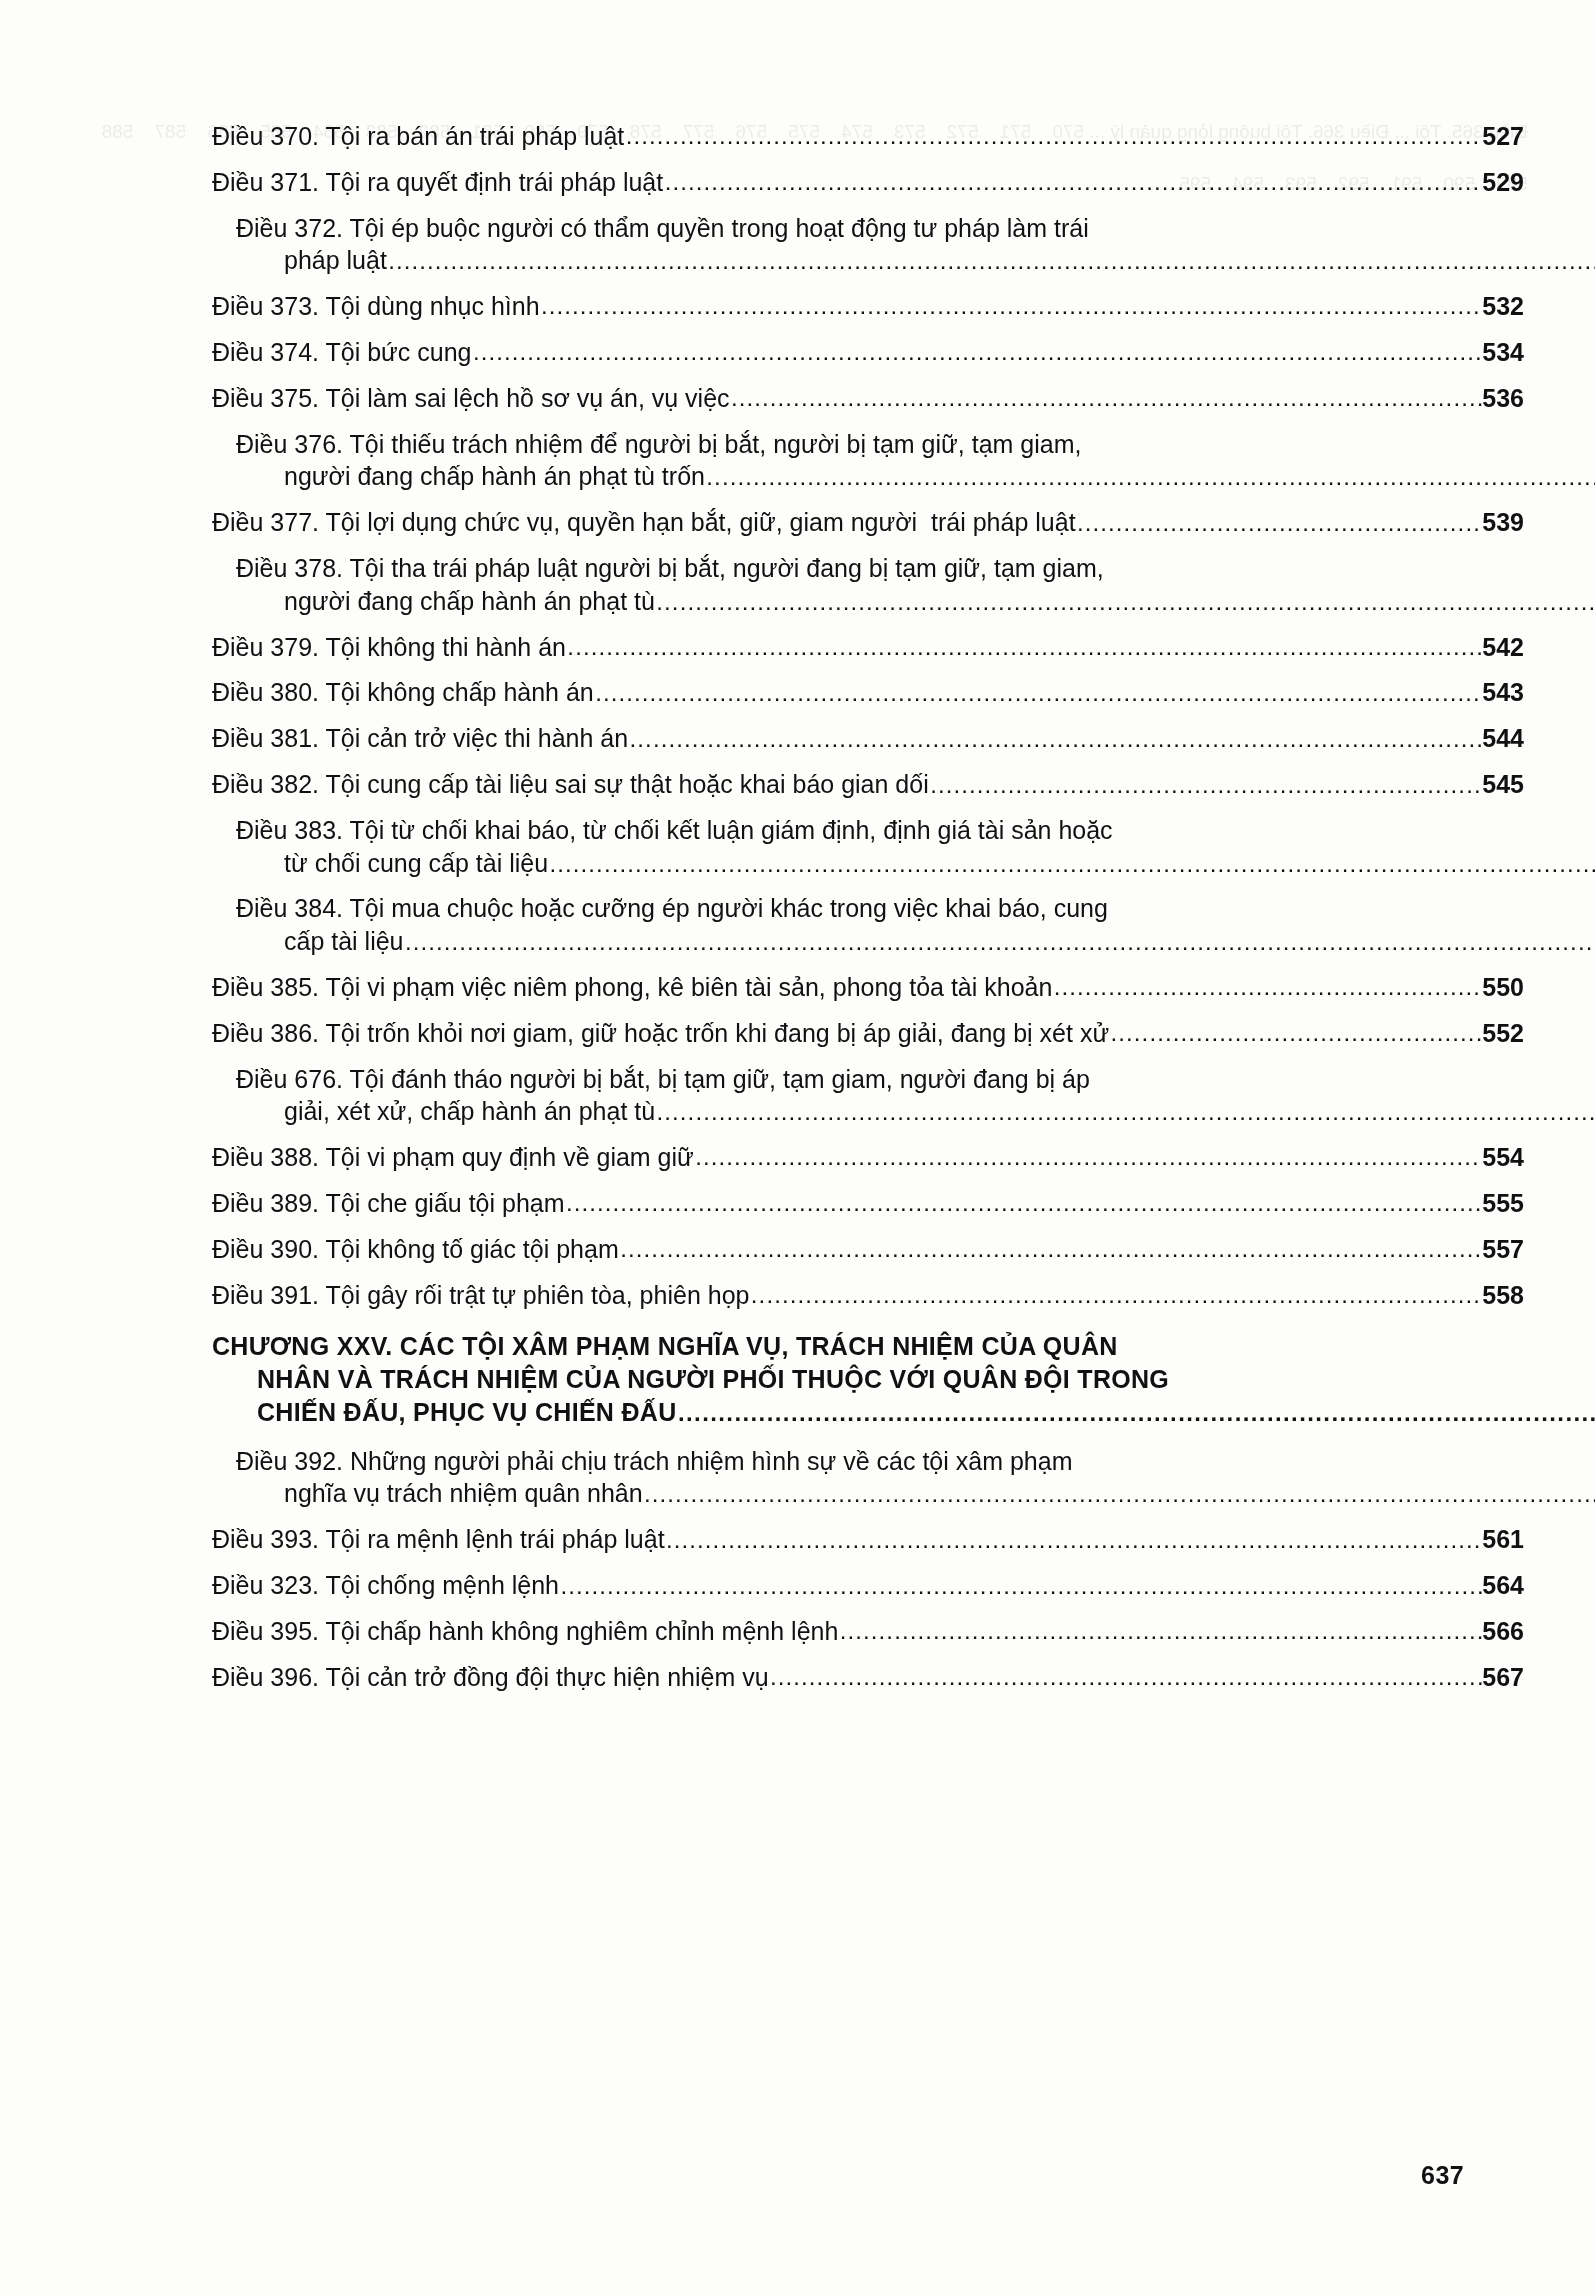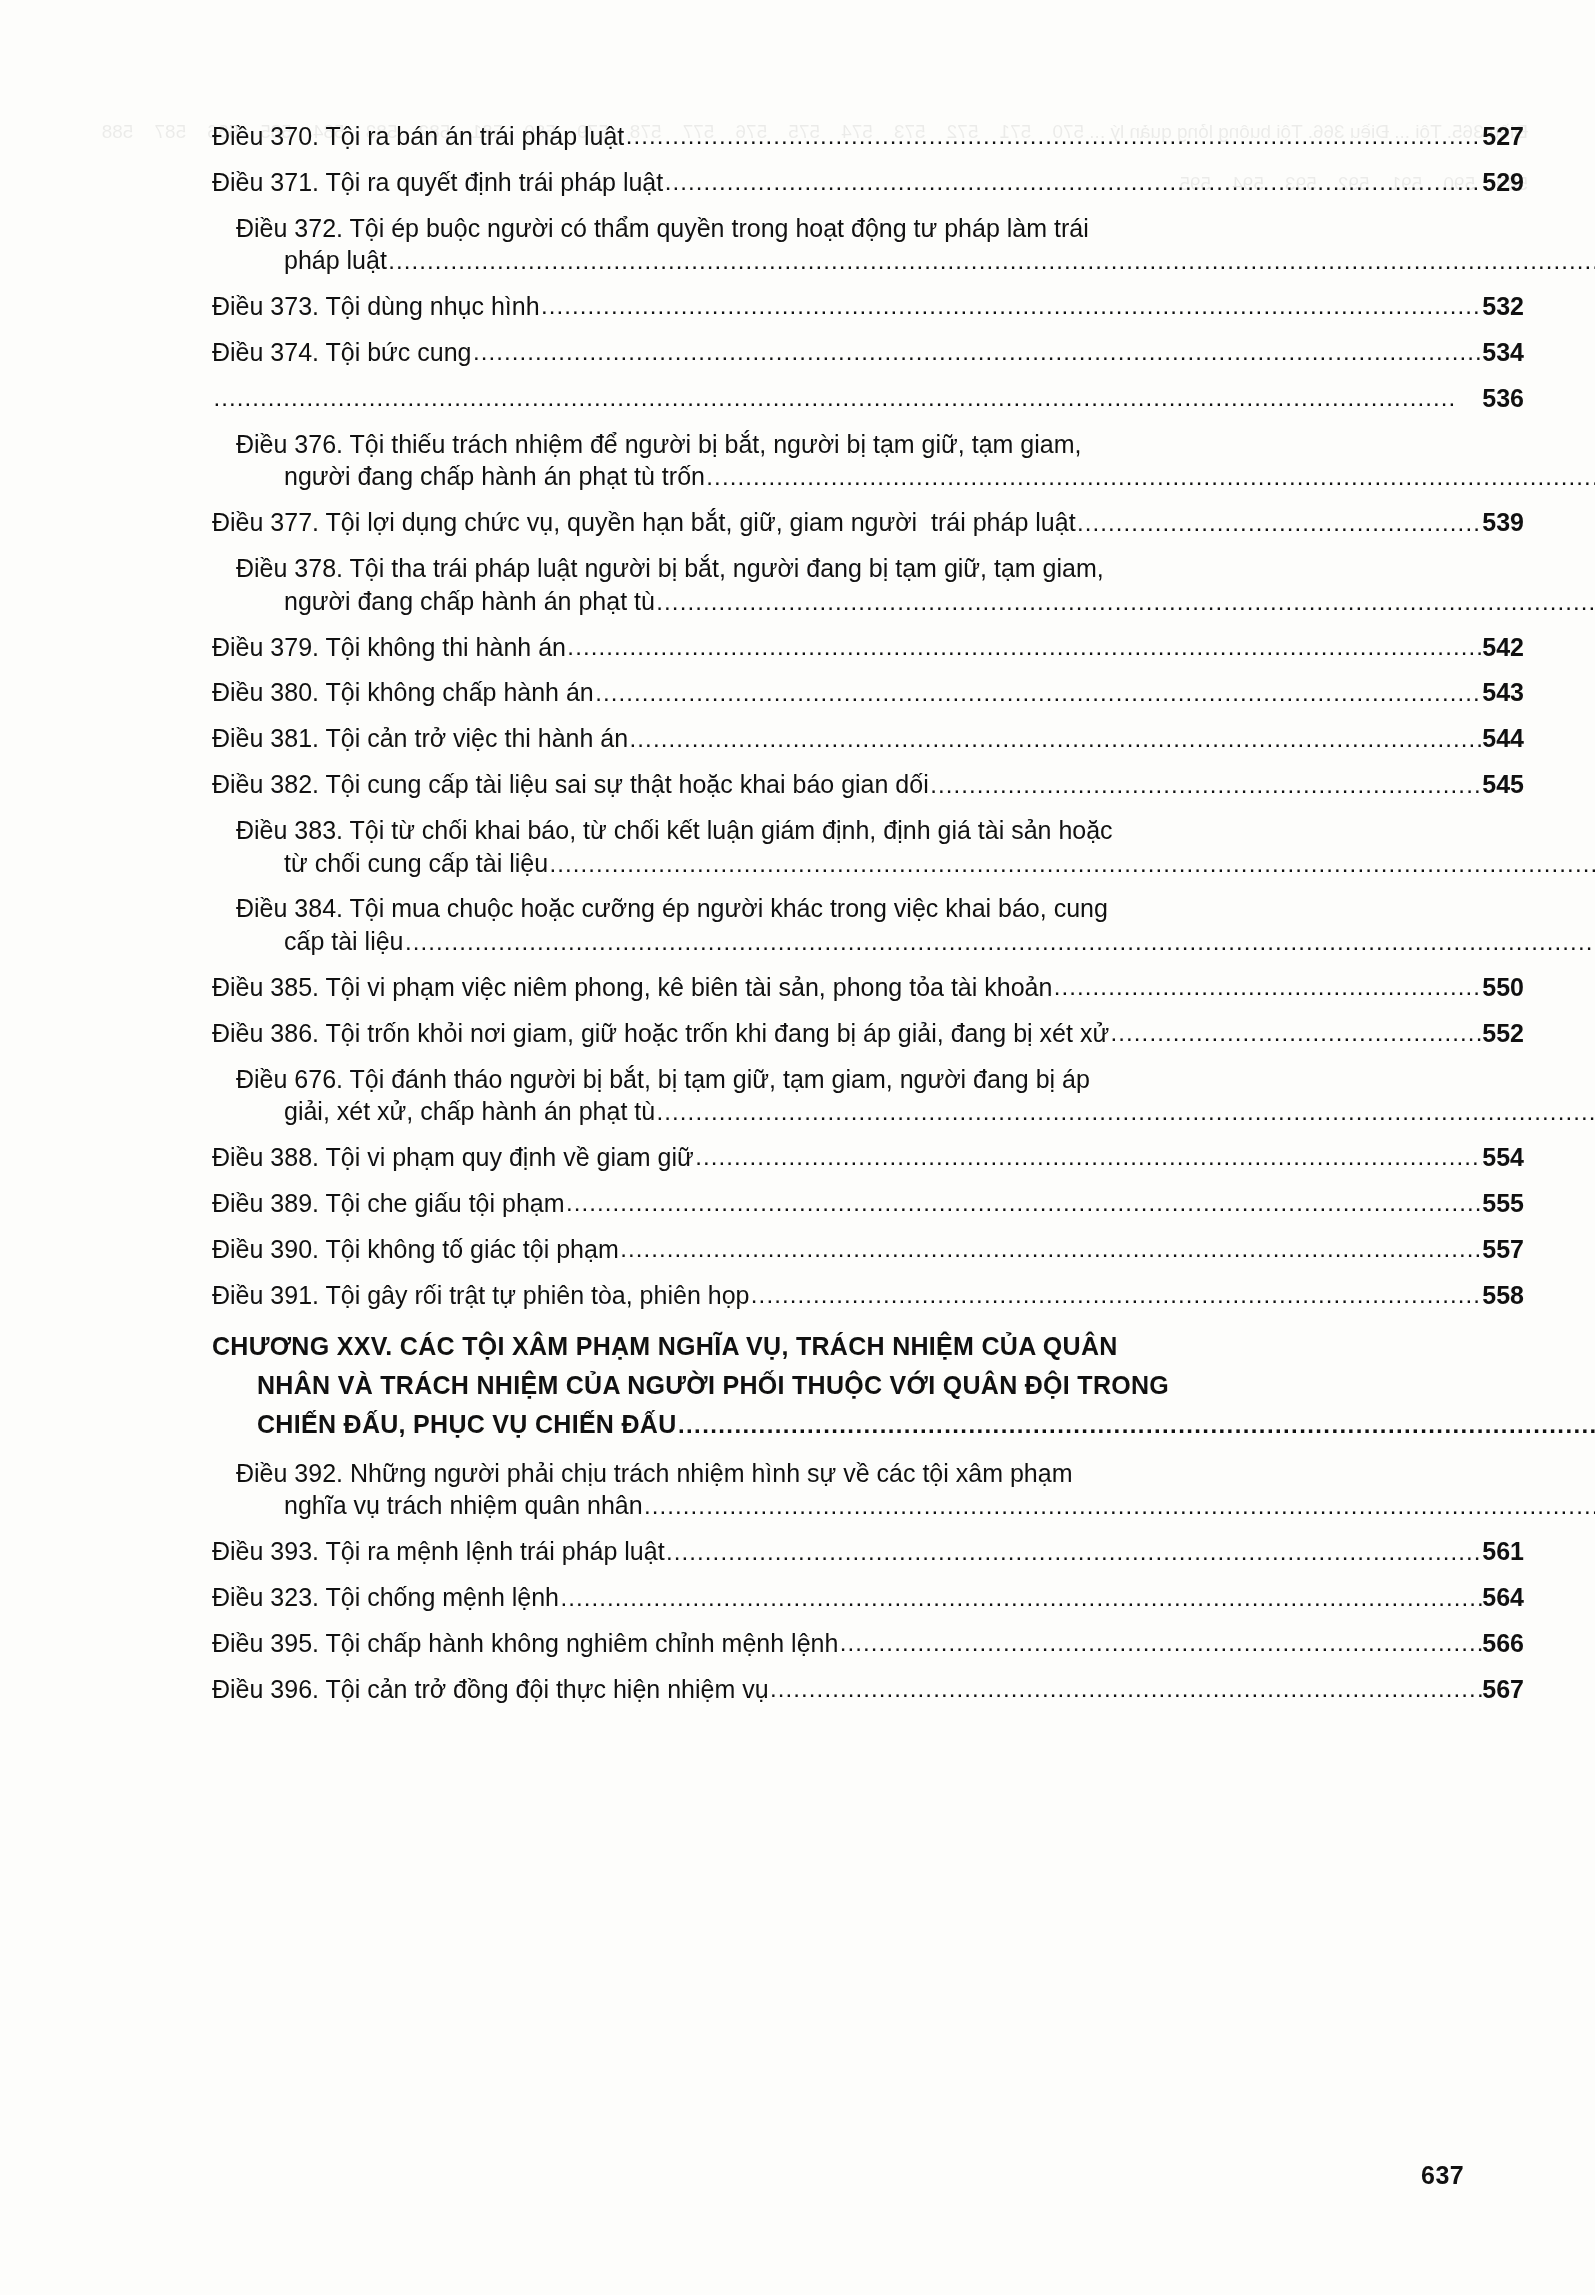--- a/index.html
+++ b/index.html
@@ -90,21 +90,20 @@
   }
   .chapter {
     font-weight: bold;
     font-size: 25px;
     line-height: 1.33;
     margin: 18.4px 0 15.6px 0;
     letter-spacing: 0.3px;
   }
   .chapter .cont-line {
     padding-left: 45px;
-    margin-top: 6px;
   }
   .chapter .leader { letter-spacing: 1.4px; }
   .folio {
     position: absolute;
     right: 131px;
     bottom: 105px;
     font-size: 25px;
     font-weight: 600;
     letter-spacing: 0.4px;
     margin-top: 48px;
@@ -159,20 +158,21 @@
             <div class="row">
               <span class="label">Điều 374. Tội bức cung</span>
               <span class="leader">................................................................................................................................................................</span>
               <span class="pagenum">534</span>
             </div>
           </div>
         </div>
         <div class="entry">
           <div class="body">
             <div class="row">
+              <span class="label">Điều 375. Tội làm sai lệch hồ sơ vụ án, vụ việc</span>
               <span class="leader">................................................................................................................................................................</span>
               <span class="pagenum">536</span>
             </div>
           </div>
         </div>
         <div class="entry indent">
           <div class="body">
             <div class="row">
               <span class="label">Điều 376. Tội thiếu trách nhiệm để người bị bắt, người bị tạm giữ, tạm giam,</span>
             </div>

